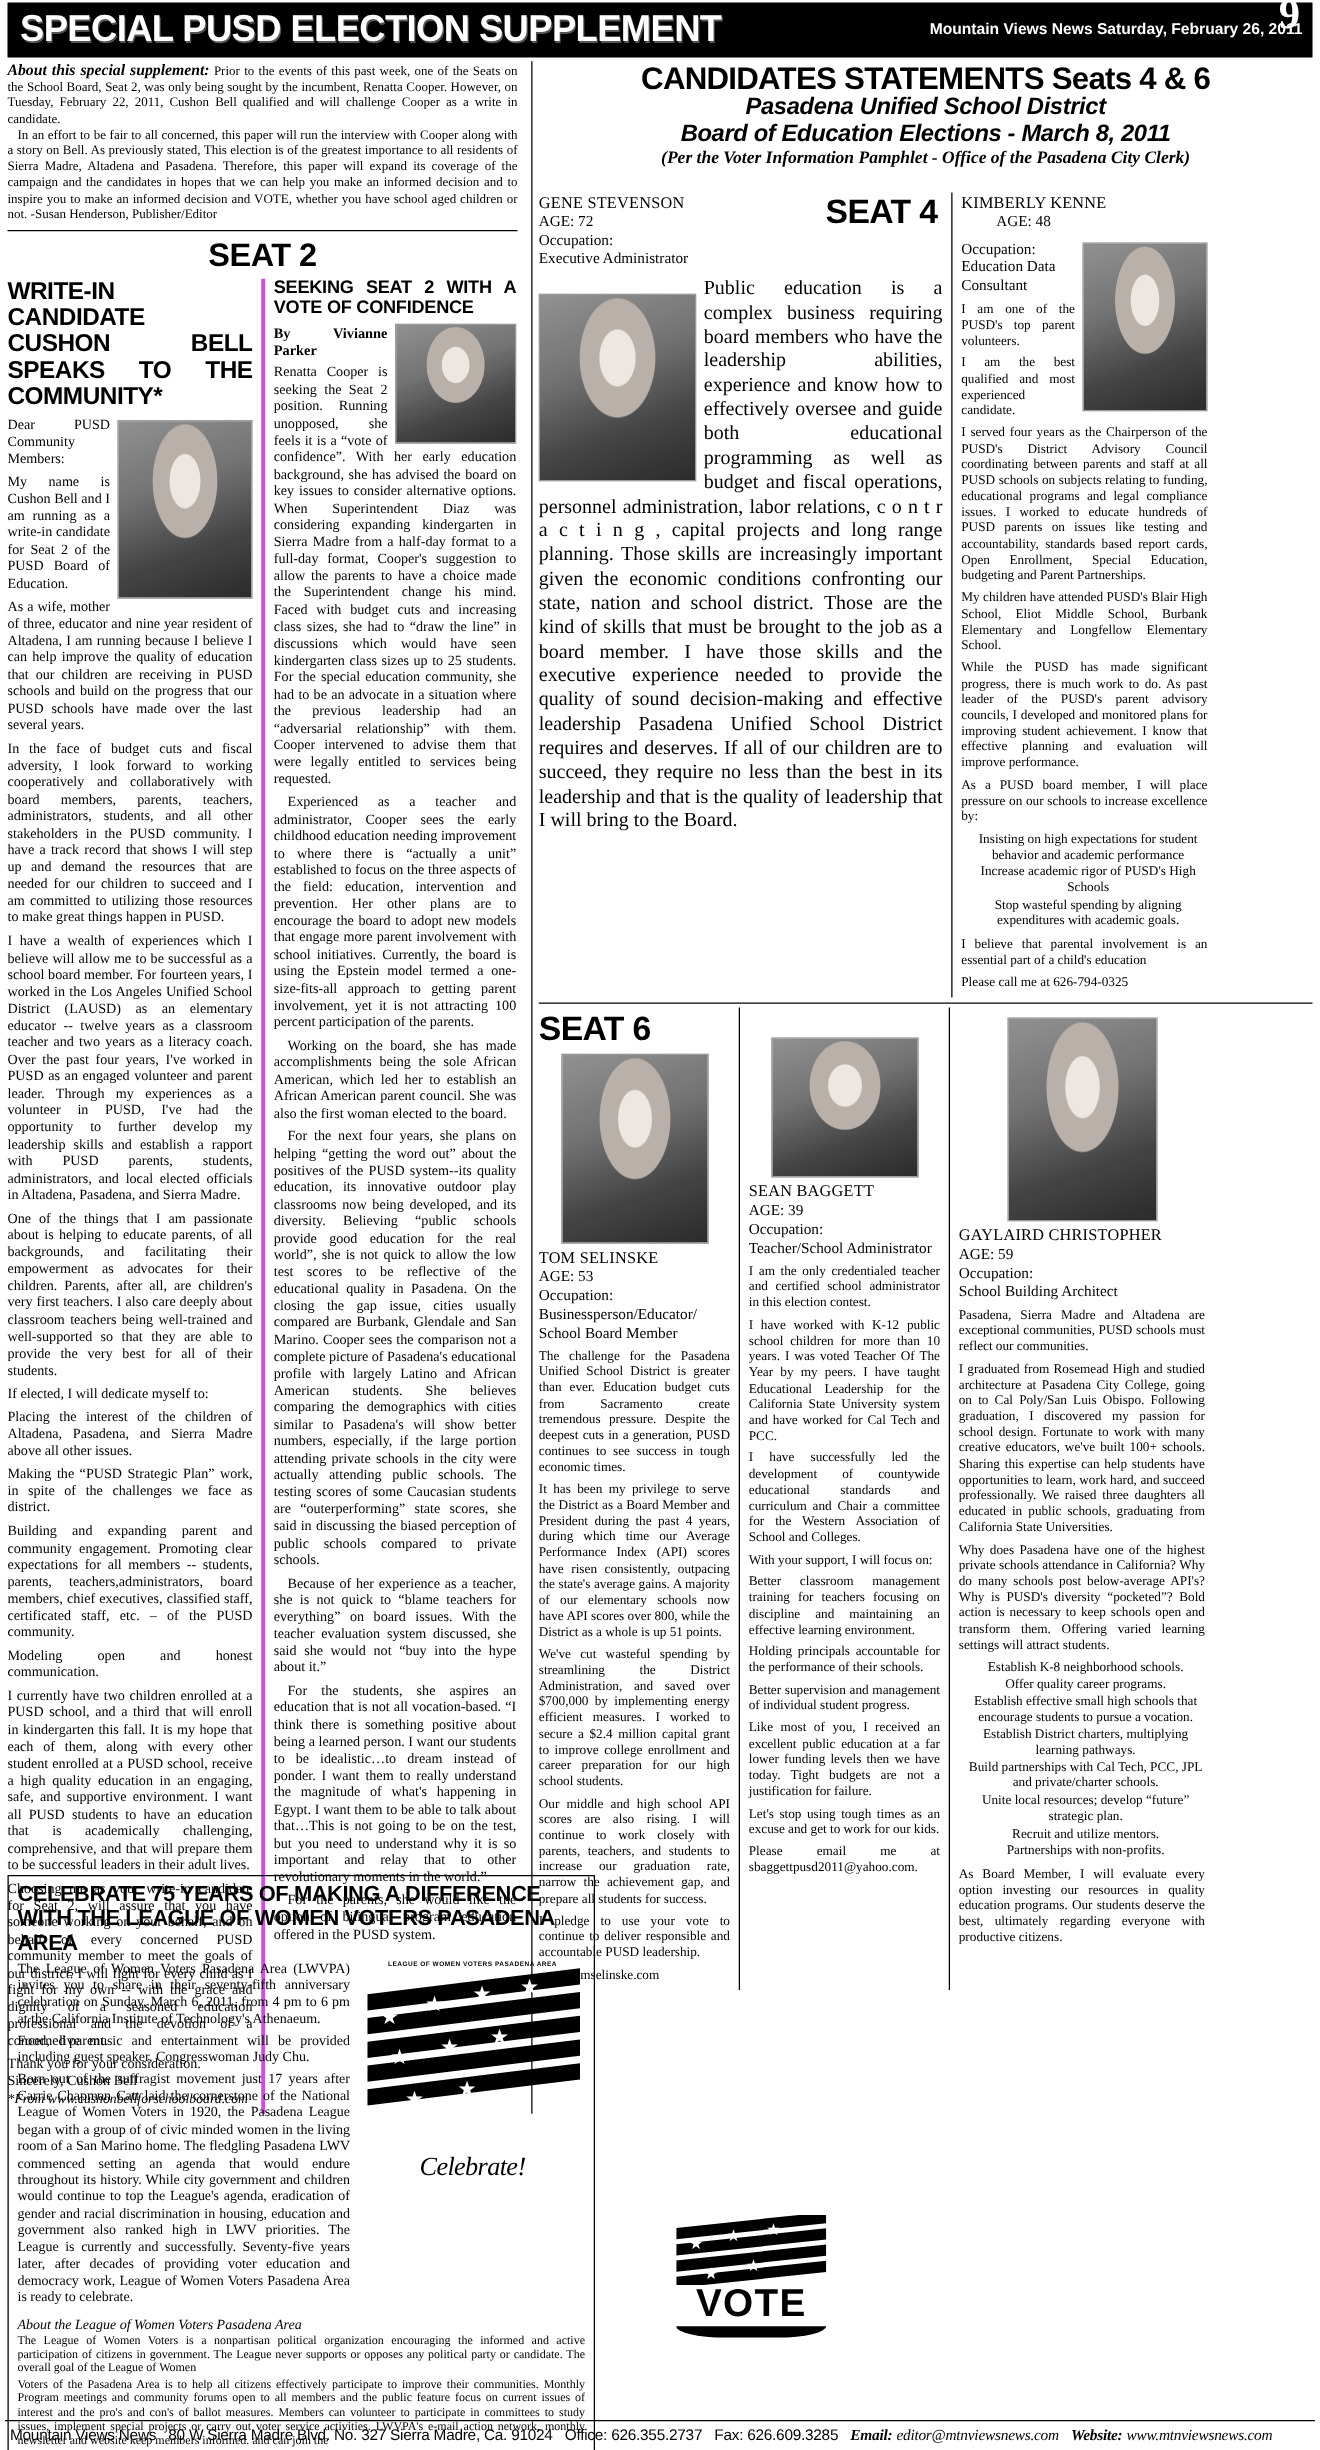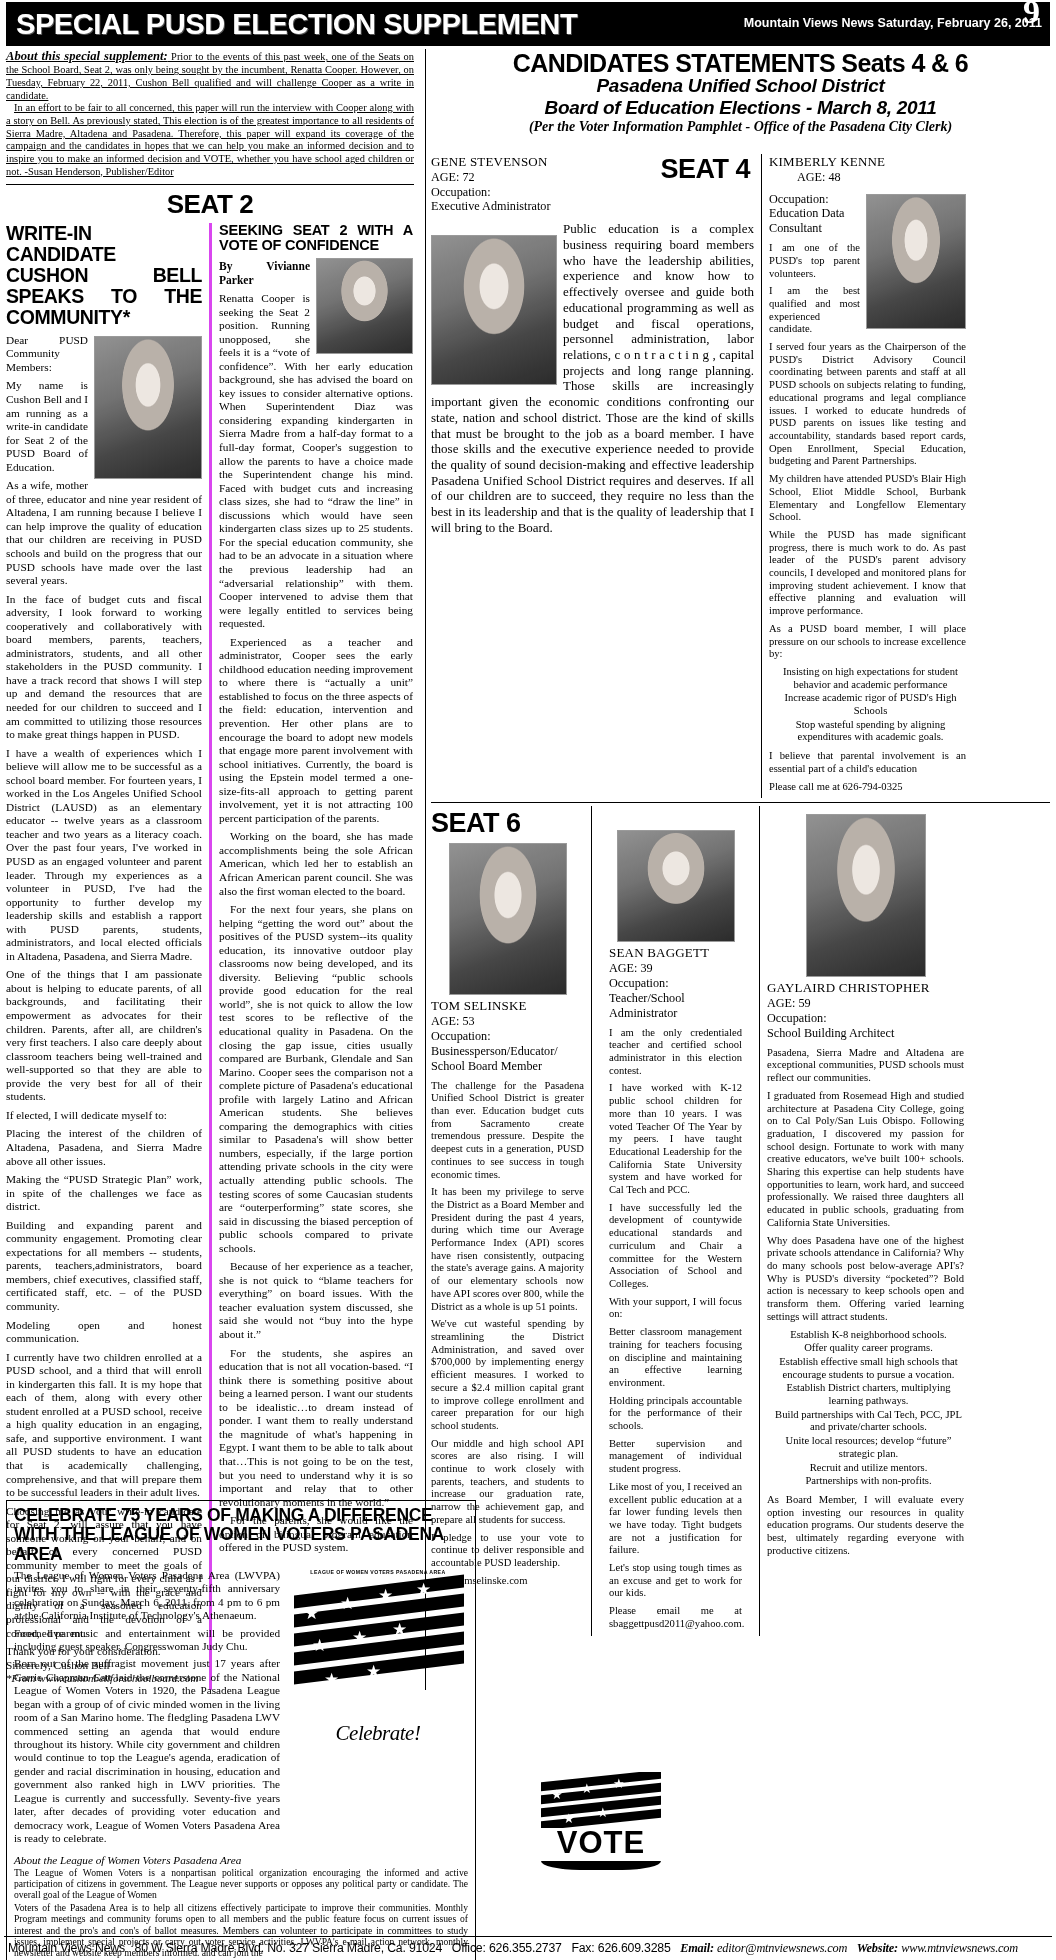--- a/index.html
+++ b/index.html
@@ -45,21 +45,21 @@
   .main-cols { display:flex; gap:0; margin-top:3px; }
   .left-pane { width:414px; flex:none; padding-right:6px; }
   .vrule { width:1px; background:#000; margin:0 5px; flex:none; }
   .right-pane { flex:1; }
 
   
   .about {
     font-size:10.4px; line-height:1.22; text-align:justify;
   }
   .about b.lead { font-style:italic; font-weight:bold; font-size:12.6px; }
-  .about p { margin:0; text-indent:0;text-decoration:underline; }
+  .about p { margin:0; text-indent:0; }
   .about p + p { text-indent:8px; }
 
   .hrule { border-top:1px solid #000; margin:5px 0 4px; }
 
   
   .seat-band {
     font-family:"Liberation Sans", sans-serif;
     font-weight:bold; font-size:26px; letter-spacing:-0.4px;
     text-align:center; margin:1px 0 3px;
   }
@@ -133,24 +133,24 @@
 
   .cand-name { font-size:13px; letter-spacing:0.2px; line-height:1.22; }
   .cand-meta { font-size:12.2px; line-height:1.22; }
 
   .seat4-grid { display:flex; }
   .s4-left  { width:330px; padding-right:7px; }
   .s4-right { width:205px; padding-left:7px; border-left:1px solid #000; }
 
   .seat6-grid { display:flex; }
   .s6-a { width:160px; padding-right:7px; }
-  .s6-b { width:168px; padding:0 17px; border-left:1px solid #000; }
+  .s6-b { width:168px; padding:0 7px; border-left:1px solid #000; }
   .s6-c { width:205px; padding-left:7px; border-left:1px solid #000; }
 
-  .body-sm { font-size:13px; line-height:1.21; text-align:justify; hyphens:auto; }
+  .body-sm { font-size:16px; line-height:1.21; text-align:justify; hyphens:auto; }
   .body-sm p { margin:0 0 6px 0; }
   .body-xs { font-size:10.6px; line-height:1.2; text-align:justify; hyphens:auto; }
   .body-xs p { margin:0 0 5px 0; }
   .bullets { font-size:10.6px; line-height:1.2;text-align:center; }
   .bullets div { margin-bottom:1px; padding-left:6px; }
 
   
   .lwv-box {
     border:1px solid #000; margin-top:6px; padding:5px 7px 6px;
     position:relative; overflow:hidden;

